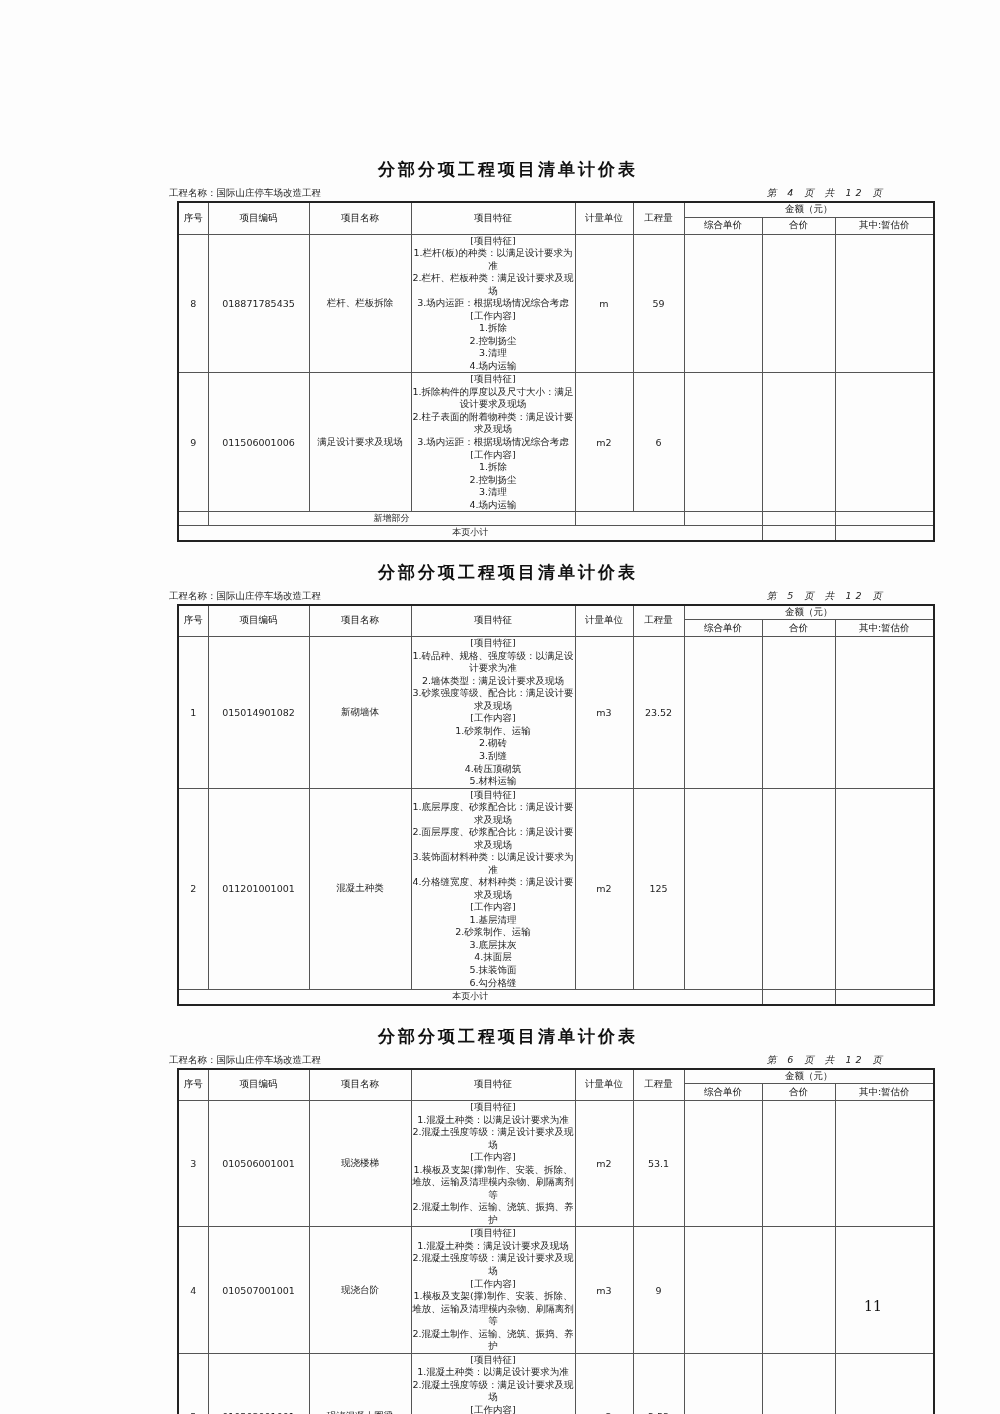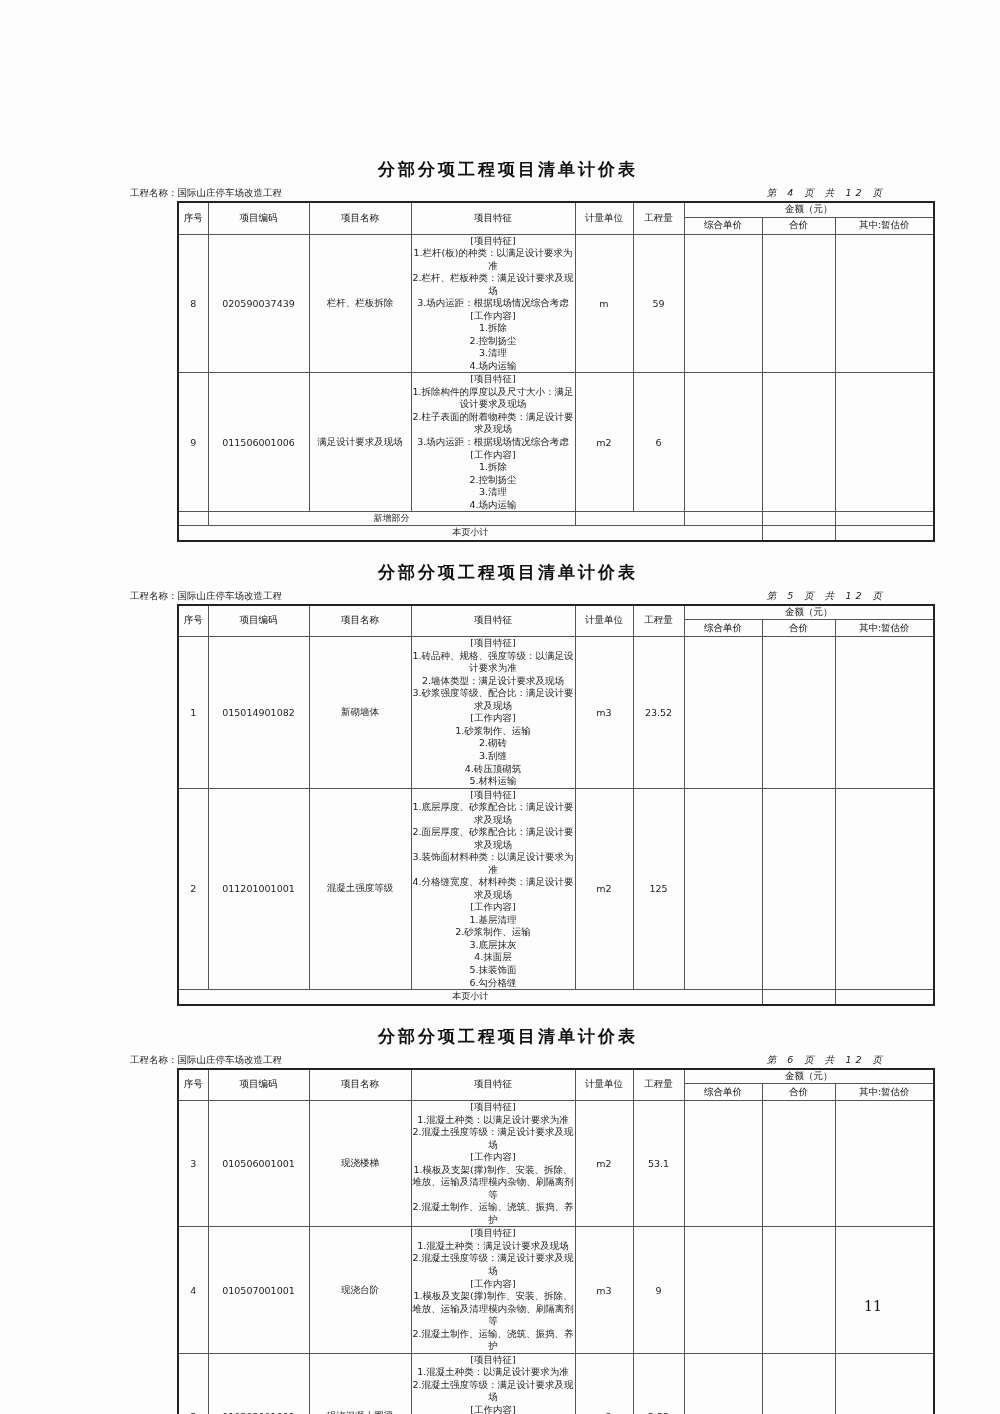--- a/index.html
+++ b/index.html
@@ -19,21 +19,21 @@
     text-align:center;
     font-size:17px;
     font-weight:bold;
     letter-spacing:3px;
     color:#111;
     line-height:22px;
   }
   .meta-row{
     display:flex;justify-content:space-between;align-items:center;
     font-size:9.5px;color:#1c1c1c;
-    margin-top:7px;margin-bottom:1px;
+    margin-top:7px;margin-bottom:1px;margin-left:39px;
   }
   .meta-row .pageinfo{letter-spacing:4px;font-style:italic;}
   table.qd{
     width:756px;border-collapse:collapse;table-layout:fixed;
     border:2px solid #222;border-bottom-width:2.5px;margin-left:47px;
   }
   table.qd th, table.qd td{
     border:1px solid #555;
     font-size:9.5px;font-weight:normal;
     text-align:center;vertical-align:middle;
@@ -95,21 +95,21 @@
         </tr>
         <tr class="h2">
           <th>综合单价</th>
           <th>合价</th>
           <th>其中:暂估价</th>
         </tr>
       </thead>
       <tbody>
         <tr style="height:100px">
           <td>8</td>
-          <td>020590037439</td>
+          <td>018871785435</td>
           <td>栏杆、栏板拆除</td>
           <td class="feature">[项目特征]
 1.栏杆(板)的种类：以满足设计要求为准
 2.栏杆、栏板种类：满足设计要求及现场
 3.场内运距：根据现场情况综合考虑
 [工作内容]
 1.拆除
 2.控制扬尘
 3.清理
 4.场内运输</td>
@@ -206,21 +206,21 @@
 5.材料运输</td>
           <td>m3</td>
           <td>23.52</td>
           <td></td>
           <td></td>
           <td></td>
         </tr>
         <tr style="height:156px">
           <td>2</td>
           <td>011201001001</td>
-          <td>混凝土强度等级</td>
+          <td>混凝土种类</td>
           <td class="feature">[项目特征]
 1.底层厚度、砂浆配合比：满足设计要求及现场
 2.面层厚度、砂浆配合比：满足设计要求及现场
 3.装饰面材料种类：以满足设计要求为准
 4.分格缝宽度、材料种类：满足设计要求及现场
 [工作内容]
 1.基层清理
 2.砂浆制作、运输
 3.底层抹灰
 4.抹面层

